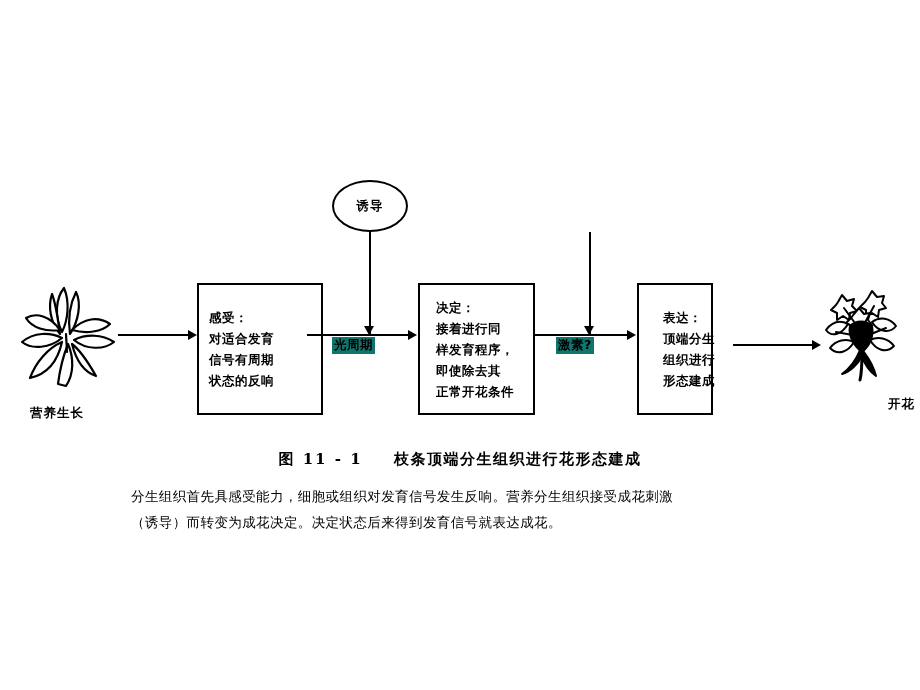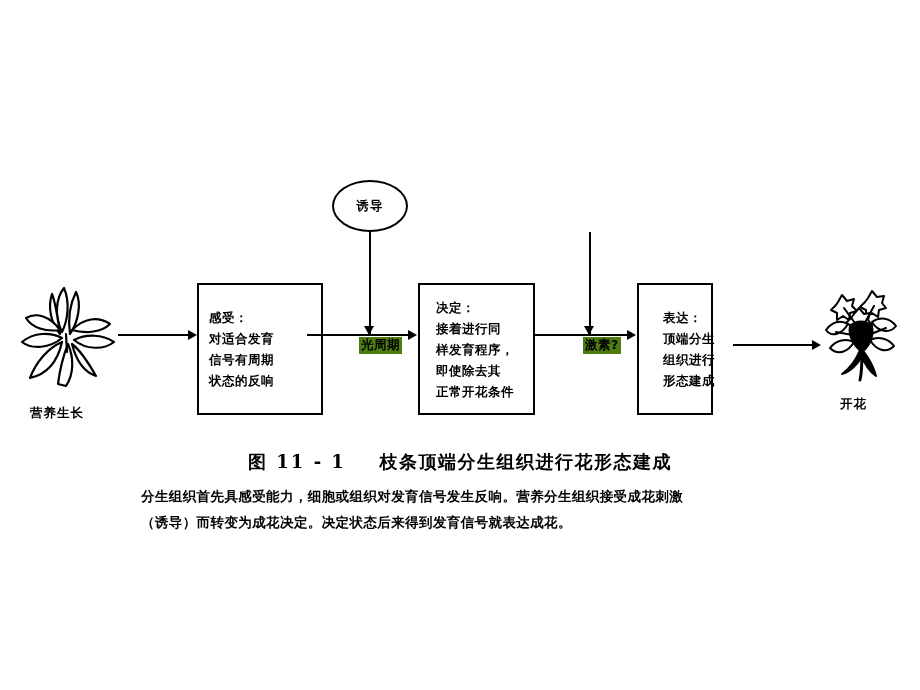--- a/index.html
+++ b/index.html
@@ -118,60 +118,59 @@
 
   
   #arr6-line { left: 589px; top: 232px; height: 102px; }
   #arr6-head { left: 584px; top: 326px; }
 
   .arrow-label {
     position: absolute;
     font-size: 12.5px;
     font-weight: bold;
     letter-spacing: 0.5px;
-    background: #4d7c0f;
+    background: #0f766e;
     padding: 0 2px;
     white-space: nowrap;
-    margin-left: 27px;
   }
 
   
   #plant-art   { left: 18px;  top: 280px; }
   #flower-art  { left: 820px; top: 288px; }
 
   .art-caption {
     position: absolute;
     font-size: 12.5px;
     font-weight: bold;
     letter-spacing: 1px;
     white-space: nowrap;
   }
   #caption-vegetative { left: 30px;  top: 405px; }
-  #caption-flowering  { left: 840px; top: 396px; }
+  #caption-flowering  { left: 888px; top: 396px; }
 
   
   #figure-caption {
     position: absolute;
     left: 0; top: 450px;
     width: 920px;
     text-align: center;
-    font-size: 18px;
+    font-size: 15px;
     font-weight: bold;
     letter-spacing: 1.5px;
     font-family: "DejaVu Serif", "Liberation Serif", serif;
   }
   #figure-caption .num { letter-spacing: 2px; }
 
   #body-text {
     position: absolute;
-    left: 141px;
+    left: 131px;
     top: 483px;
     width: 690px;
     font-size: 13.5px;
-    font-weight: bold;
+    font-weight: normal;
     line-height: 26px;
     letter-spacing: 0.4px;
     font-family: "DejaVu Sans", "Liberation Sans", sans-serif;
   }
   #body-text div { white-space: nowrap; }
 </style>
 </head>
 <body>
 
 <div id="slide">

